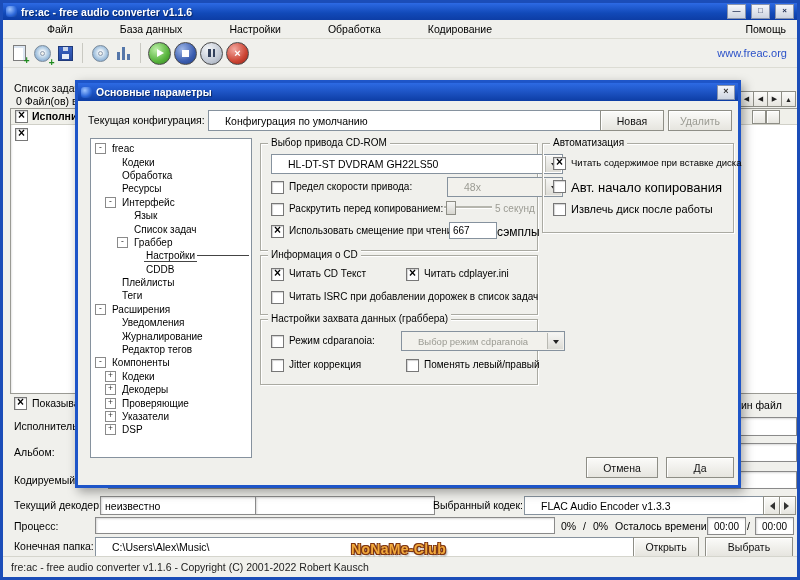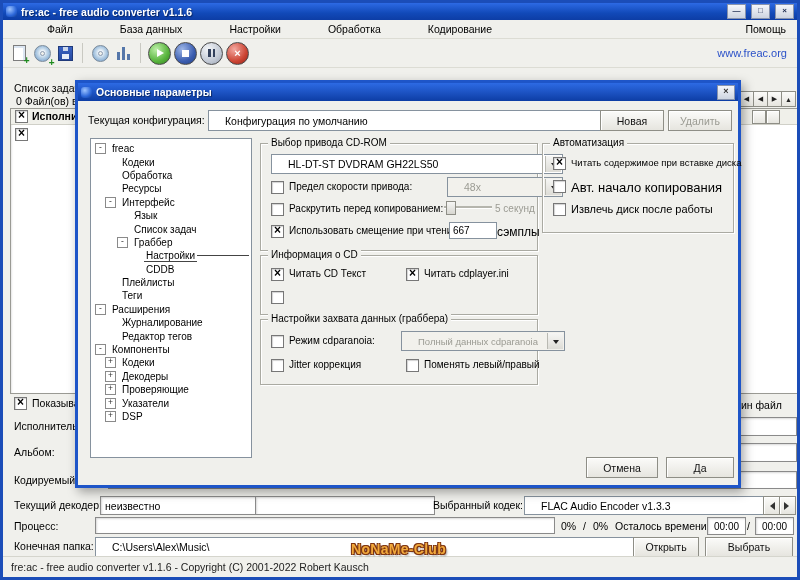--- a/index.html
+++ b/index.html
@@ -312,20 +312,25 @@
           <span class="tlabel">Теги</span>
           <span class="fill"></span>
         </div>
         <div class="trow lv0">
           <span class="tbox">-</span>
           <span class="tlabel">Расширения</span>
           <span class="fill"></span>
         </div>
         <div class="trow lv1">
           <span class="tbox noglyph"></span>
+          <span class="tlabel">Уведомления</span>
+          <span class="fill"></span>
+        </div>
+        <div class="trow lv1">
+          <span class="tbox noglyph"></span>
           <span class="tlabel">Журналирование</span>
           <span class="fill"></span>
         </div>
         <div class="trow lv1">
           <span class="tbox noglyph"></span>
           <span class="tlabel">Редактор тегов</span>
           <span class="fill"></span>
         </div>
         <div class="trow lv0">
           <span class="tbox">-</span>
@@ -401,31 +406,32 @@
       <div class="hrow" style="left:10px;top:12px">
         <span class="cb on"></span>
         <span>Читать CD Текст</span>
       </div>
       <div class="hrow" style="left:145px;top:12px">
         <span class="cb on"></span>
         <span>Читать cdplayer.ini</span>
       </div>
       <div class="hrow" style="left:10px;top:35px">
         <span class="cb"></span>
+        <span>Читать ISRC при добавлении дорожек в список задач</span>
       </div>
     </div>
 
     <div class="group" style="left:182px;top:236px;width:276px;height:64px">
       <span class="gtitle">Настройки захвата данных (граббера)</span>
       <div class="hrow" style="left:10px;top:15px">
         <span class="cb"></span>
         <span>Режим cdparanoia:</span>
       </div>
       <div class="combo dis" style="left:140px;top:11px;width:128px;height:18px;font-size:9.5px">
-        <span>Полный данных cdparanoia</span>
+        <span>Выбор режим cdparanoia</span>
         <span class="ab">
             <i class="ad"></i>
           </span>
       </div>
       <div class="hrow" style="left:10px;top:39px">
         <span class="cb"></span>
         <span>Jitter коррекция</span>
       </div>
       <div class="hrow" style="left:145px;top:39px">
         <span class="cb"></span>

